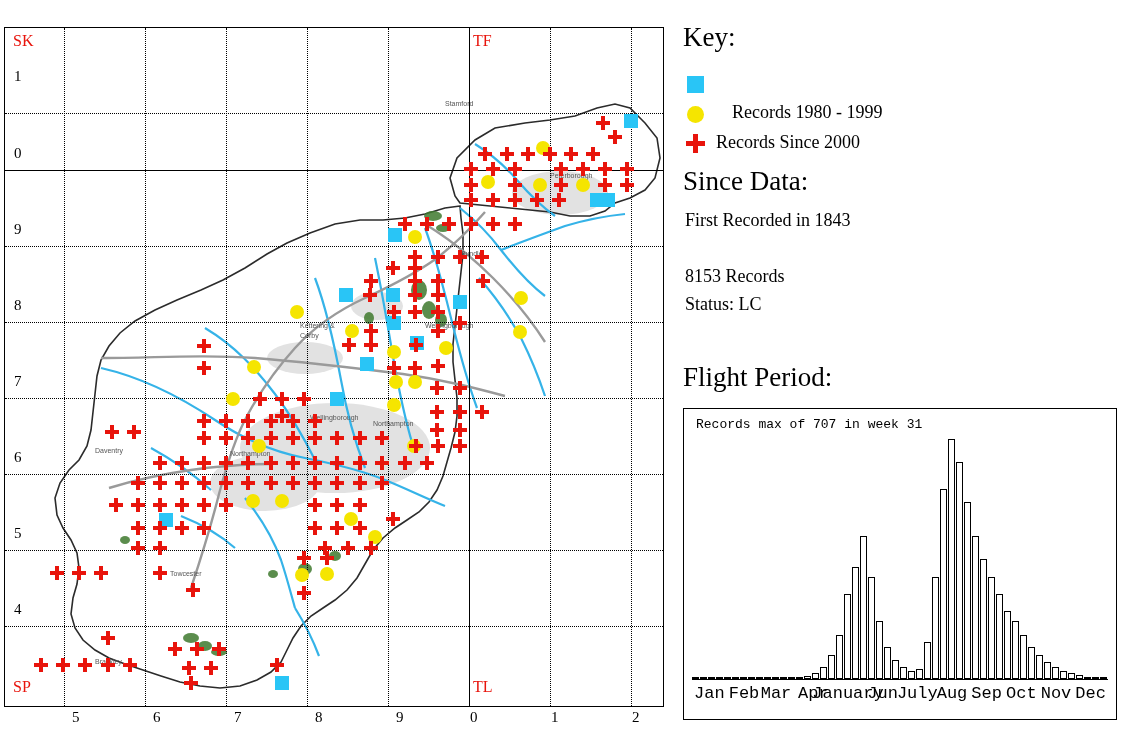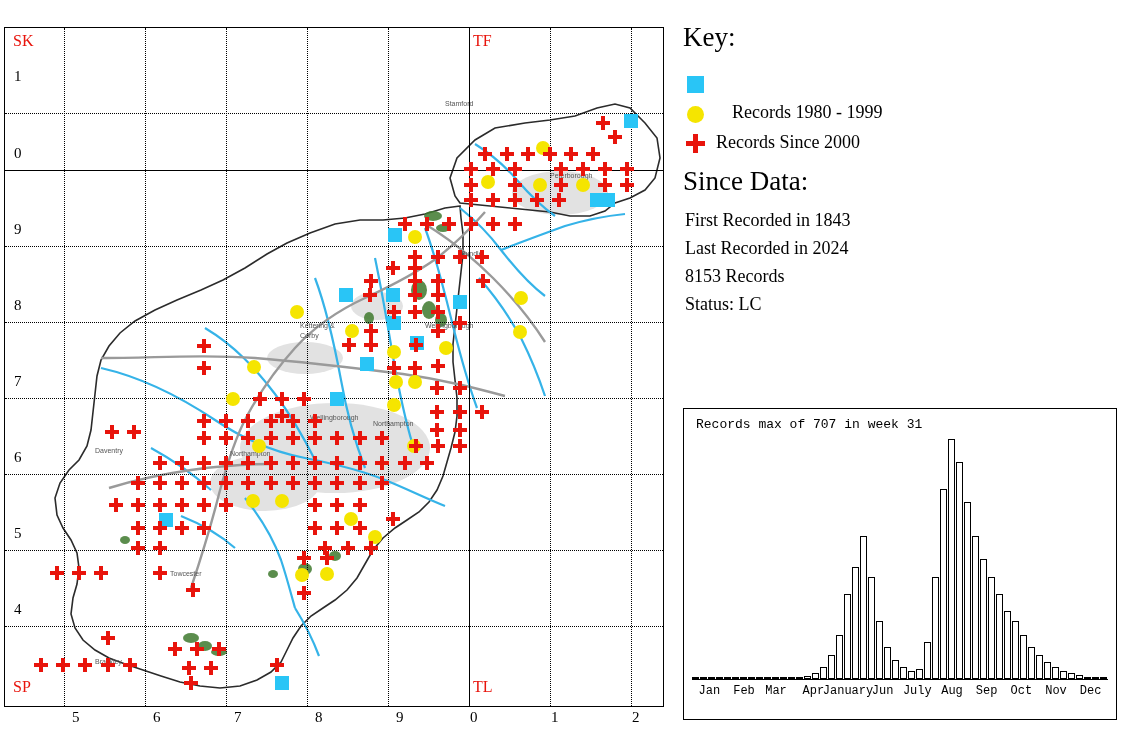--- a/index.html
+++ b/index.html
@@ -210,21 +210,21 @@
     position: absolute;
     left: 8px;
     top: 270px;
     width: 416px;
     height: 30px;
     border-top: 1px solid #000;
   }
   .month-label {
     position: absolute;
     top: 4px;
-    font-size: 12px;
+    font-size: 17px;
     font-family: "Liberation Mono", monospace;
     color: #000;
     text-align: center;
     transform: translateX(-50%);
   }
 </style>
 </head>
 <body>
 
 <div id="page">
@@ -549,24 +549,24 @@
     <div class="key-sq" style="left:15px; top:76px;"></div>
 
     <div class="key-circ" style="left:15px; top:106px;"></div>
     <div class="key-row-text" style="left:44px; top:102px;margin-left:16px;">Records 1980 - 1999</div>
 
     <div class="key-cross" style="left:14px; top:134px;"></div>
     <div class="key-row-text" style="left:44px; top:132px;">Records Since 2000</div>
 
     <div class="heading" style="left:11px; top:166px;">Since Data:</div>
     <div class="data-line" style="left:13px; top:210px;">First Recorded in 1843</div>
-    <div class="data-line" style="left:13px; top:238px;">Last Recorded in 2024</div>
     <div class="data-line" style="left:13px; top:266px;">8153 Records</div>
     <div class="data-line" style="left:13px; top:294px;">Status: LC</div>
 
+    <div class="heading" style="left:11px; top:362px;">Flight Period:</div>
 
     <div id="flight-box">
       <div id="flight-caption">Records max of 707 in week 31</div>
       <div id="flight-plot">
           <div class="fp-bar" style="left: 0px; width: 7px; height: 0px;"></div>
           <div class="fp-bar" style="left: 8px; width: 7px; height: 0px;"></div>
           <div class="fp-bar" style="left: 16px; width: 7px; height: 0px;"></div>
           <div class="fp-bar" style="left: 24px; width: 7px; height: 0px;"></div>
           <div class="fp-bar" style="left: 32px; width: 7px; height: 0px;"></div>
           <div class="fp-bar" style="left: 40px; width: 7px; height: 0px;"></div>

